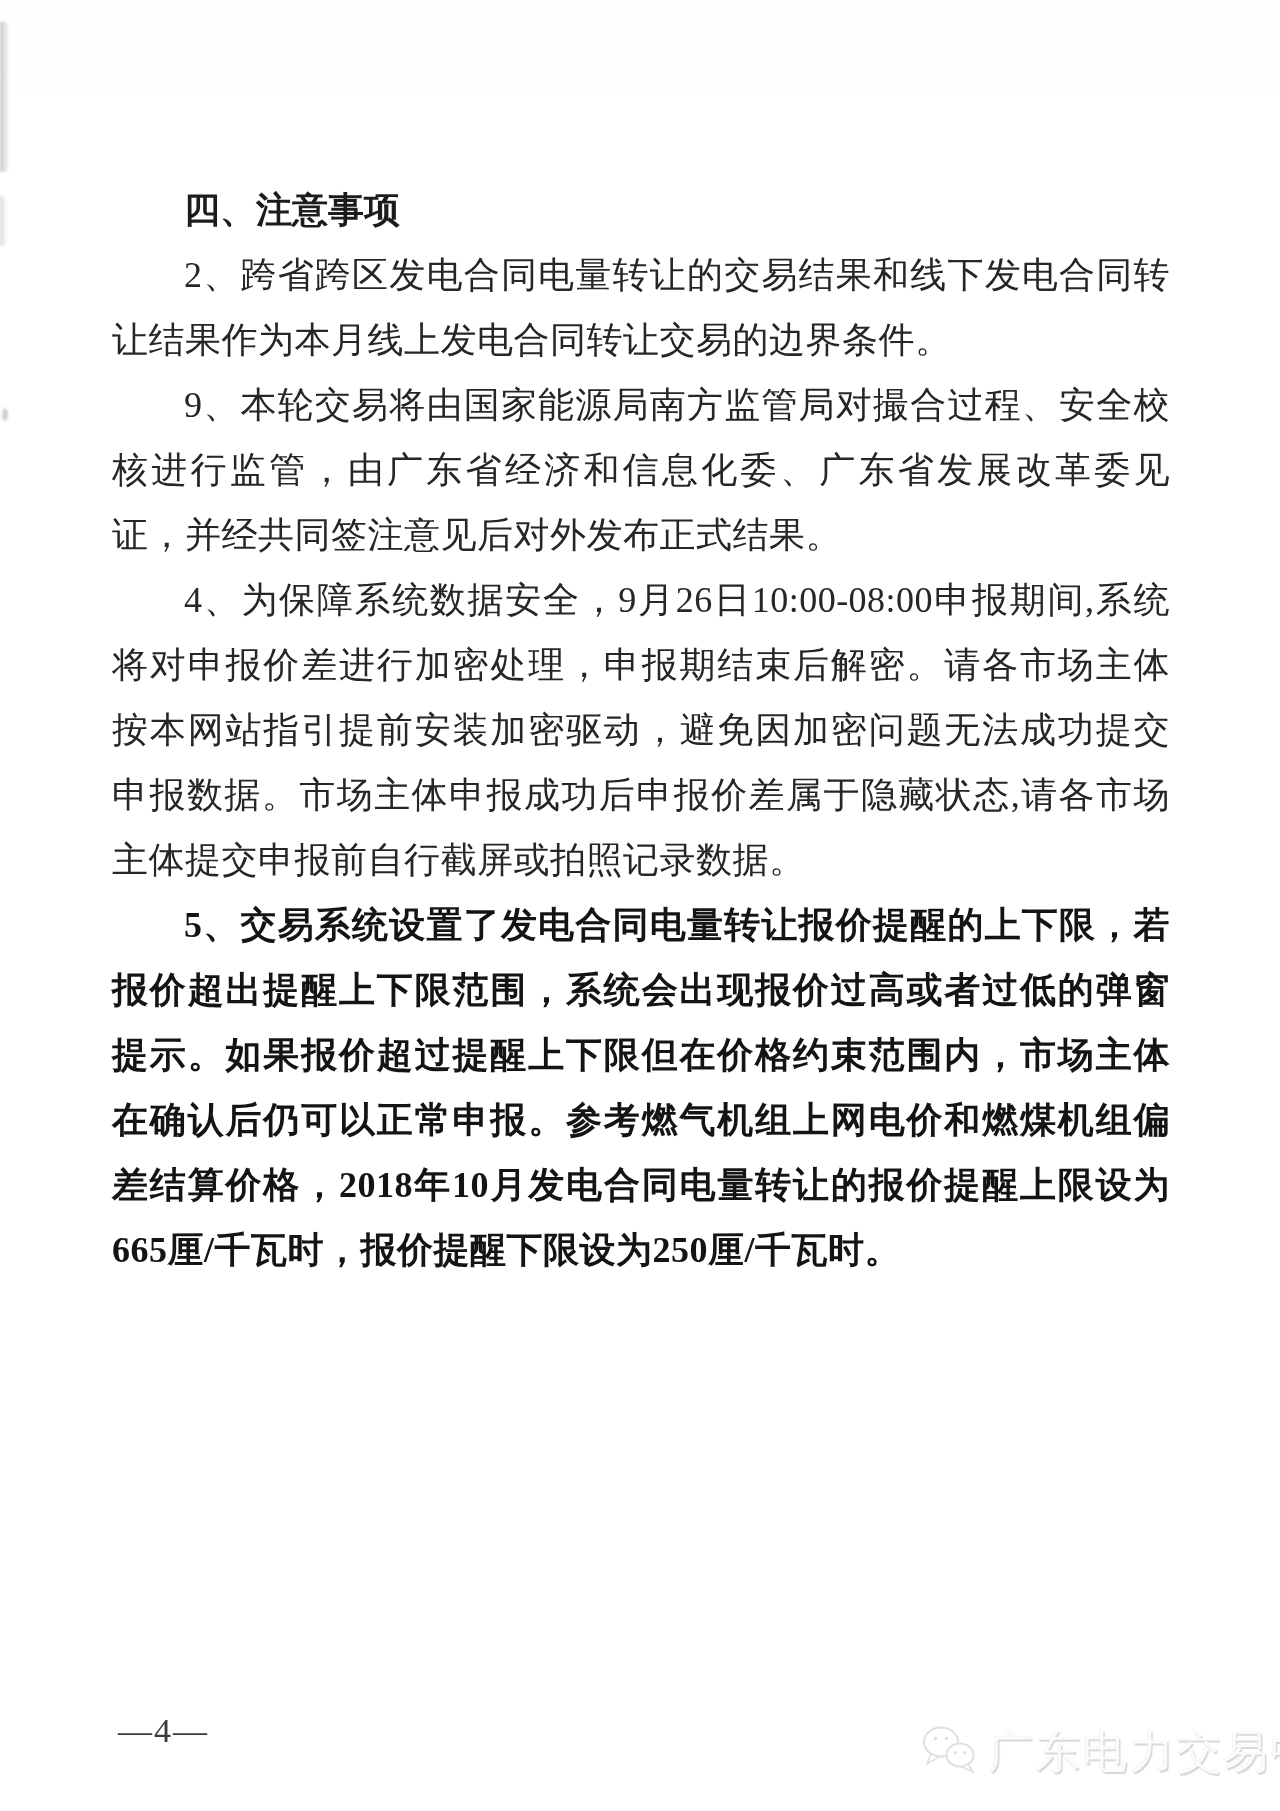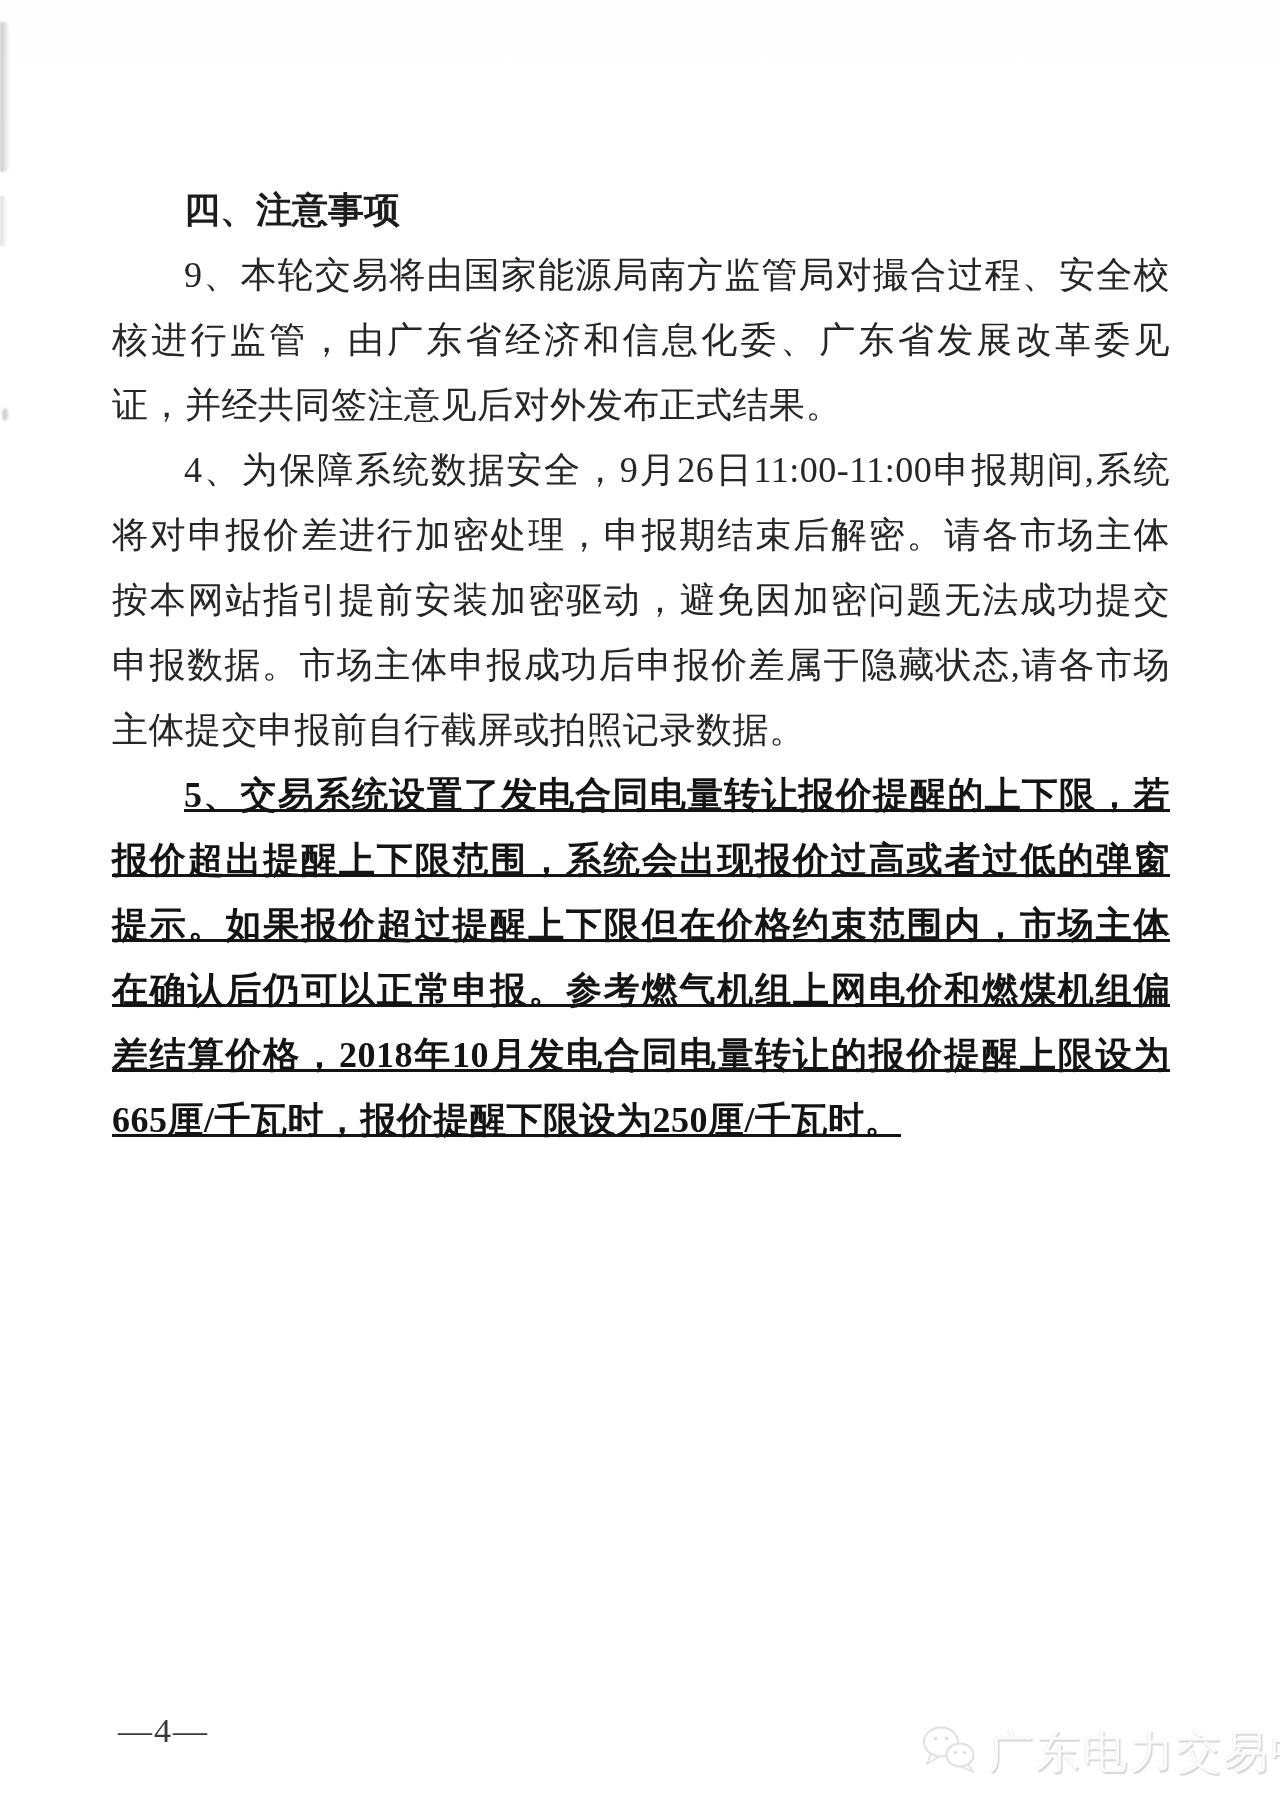--- a/index.html
+++ b/index.html
@@ -47,21 +47,20 @@
     text-indent: 2em;
     line-height: 65px;
   }
   .content p {
     text-indent: 2em;
     letter-spacing: 0.5px;
   }
   .content p.bold {
     font-weight: 700;
     color: #141414;
-    text-decoration: underline;
   }
   .page-number {
     position: absolute;
     left: 118px; top: 1712px;
     font-size: 34px;
     color: #3a3a3a;
     letter-spacing: 2px;
   }
   .watermark {
     position: absolute;
@@ -83,22 +82,23 @@
 <body>
 
 <div class="page">
 
   <div class="artifact artifact-1"></div>
   <div class="artifact artifact-2"></div>
   <div class="artifact artifact-3"></div>
 
   <div class="content">
     <h1>四、注意事项</h1>
+    <p>2、跨省跨区发电合同电量转让的交易结果和线下发电合同转让结果作为本月线上发电合同转让交易的边界条件。</p>
     <p>9、本轮交易将由国家能源局南方监管局对撮合过程、安全校核进行监管，由广东省经济和信息化委、广东省发展改革委见证，并经共同签注意见后对外发布正式结果。</p>
-    <p>4、为保障系统数据安全，9月26日11:00-11:00申报期间,系统将对申报价差进行加密处理，申报期结束后解密。请各市场主体按本网站指引提前安装加密驱动，避免因加密问题无法成功提交申报数据。市场主体申报成功后申报价差属于隐藏状态,请各市场主体提交申报前自行截屏或拍照记录数据。</p>
+    <p>4、为保障系统数据安全，9月26日10:00-08:00申报期间,系统将对申报价差进行加密处理，申报期结束后解密。请各市场主体按本网站指引提前安装加密驱动，避免因加密问题无法成功提交申报数据。市场主体申报成功后申报价差属于隐藏状态,请各市场主体提交申报前自行截屏或拍照记录数据。</p>
     <p class="bold">5、交易系统设置了发电合同电量转让报价提醒的上下限，若报价超出提醒上下限范围，系统会出现报价过高或者过低的弹窗提示。如果报价超过提醒上下限但在价格约束范围内，市场主体在确认后仍可以正常申报。参考燃气机组上网电价和燃煤机组偏差结算价格，2018年10月发电合同电量转让的报价提醒上限设为665厘/千瓦时，报价提醒下限设为250厘/千瓦时。</p>
   </div>
 
   <div class="page-number">—4—</div>
 
   <div class="watermark">
     <span class="wm-icon">
       <svg width="62" height="56" viewBox="0 0 62 56" xmlns="http://www.w3.org/2000/svg">
         <g fill="#ffffff" stroke="#e0e0e0" stroke-width="2">
           <ellipse cx="23" cy="20" rx="17" ry="14.5"></ellipse>

